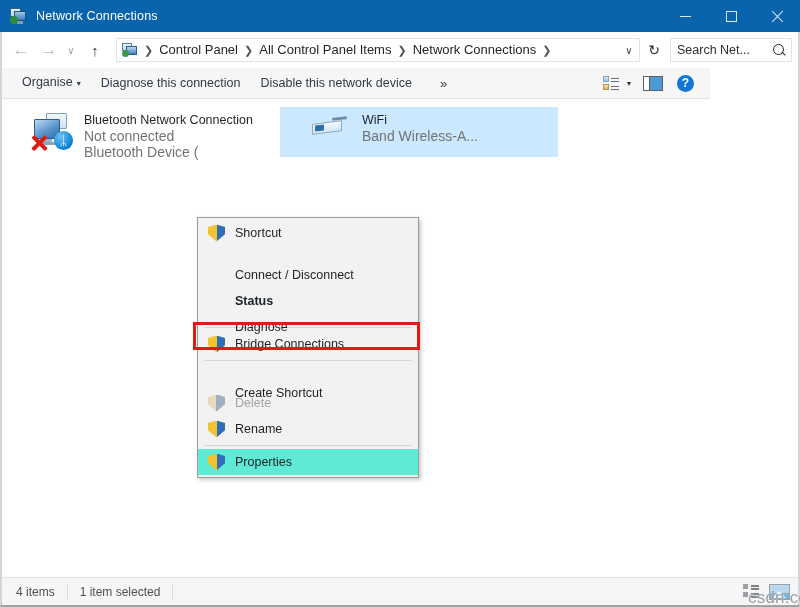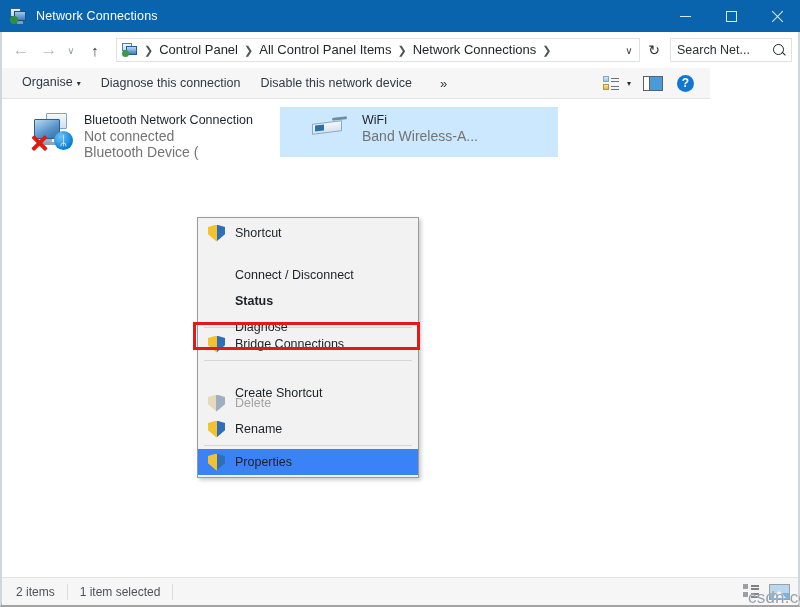--- a/index.html
+++ b/index.html
@@ -266,21 +266,21 @@
   .shield.dim { filter: grayscale(.55) opacity(.5); }
   .mi-label {
     font-size: 12.5px; color: #1d2226; margin-left: 10px; white-space: nowrap;
   }
   .mi-label.noicon { margin-left: 37px; margin-top: 32px; }
   .mi-label.bold { font-weight: bold; }
   .mi-label.disabled { color: #a3a3a3; }
   .mi-sep {
     height: 1px; background: #d6d6d6; margin: 3px 6px 3px 6px;
   }
-  #mi-properties { background: #3b82f6; }
+  #mi-properties { background: #5eead4; }
 
   #highlight-box {
     position: absolute; left: 191px; top: 322px; width: 227px; height: 28px;
     border: 3px solid #e31818; z-index: 60; pointer-events: none;
   }
 
   
   #statusbar {
     position: absolute; left: 0; top: 577px; width: 796px; height: 28px;
     background: #f6f6f6; border-top: 1px solid #e3e3e3;
@@ -498,21 +498,21 @@
           </div>
         <div class="mi-label">Properties</div>
       </div>
 
     </div>
   </div>
 
   <div id="highlight-box"></div>
 
   <div id="statusbar">
-    <div class="status-text" id="status-items">2 items</div>
+    <div class="status-text" id="status-items">4 items</div>
     <div id="status-sep1"></div>
     <div class="status-text">1 item selected</div>
     <div id="status-sep2"></div>
     <div id="status-right">
       <div id="det-view-icon">
         <div class="dv-thumb" style="top:0;"></div>
           <div class="dv-row" style="top:1px;"></div>
           <div class="dv-row" style="top:4px;"></div>
         <div class="dv-thumb" style="top:8px;"></div>
           <div class="dv-row" style="top:9px;"></div>

